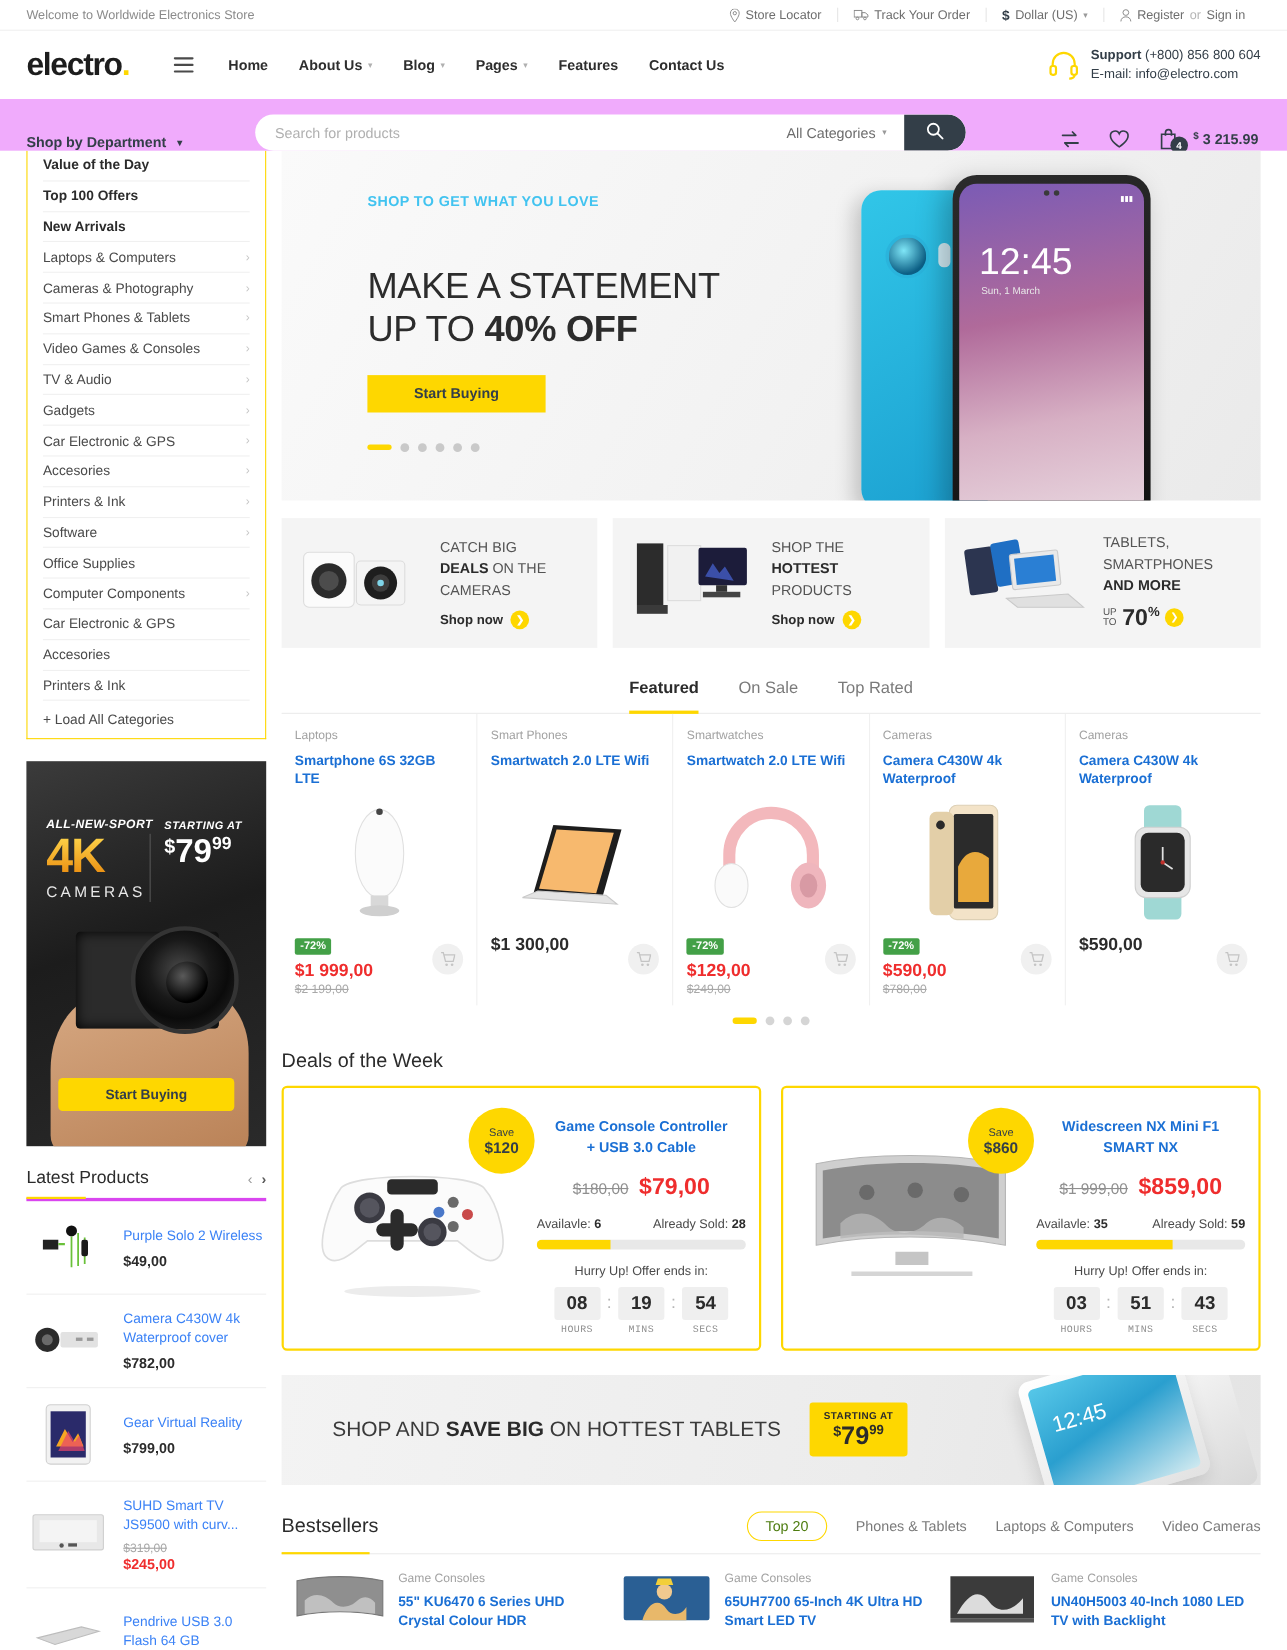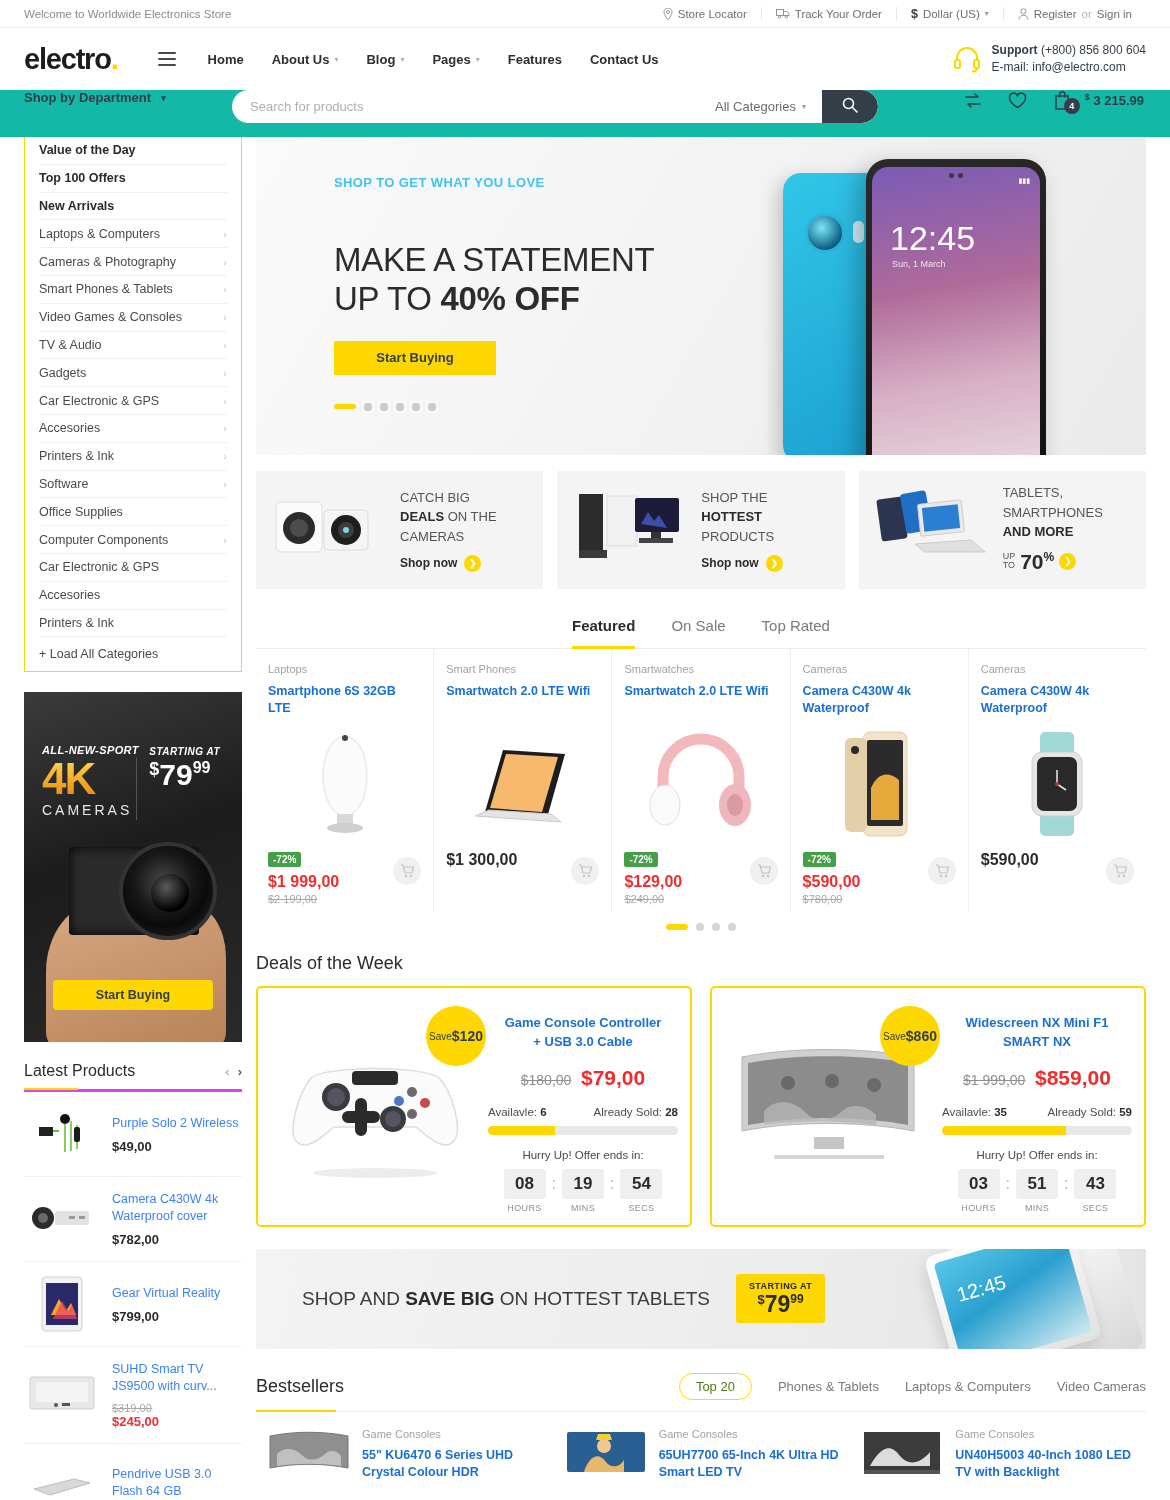--- a/index.html
+++ b/index.html
@@ -71,23 +71,23 @@
   .support {
     margin-left: auto; display: flex; align-items: center; gap: 10px;
   }
   .headset { width: 30px; height: 30px; }
   .support-txt { font-size: 12px; line-height: 1.45; color: #333e48; }
   .support-txt b { font-weight: bold; }
 
   
   .searchbar {
     height: 47px;
-    background: #14b8a6;
+    background: #f0abfc;
     display: flex;
-    align-items: flex-start;
+    align-items: flex-end;
     padding: 0 24px;
     position: relative;
   }
   .dept {
     width: 208px;
     display: flex; align-items: center; justify-content: flex-start;
     gap: 10px;
     font-size: 13px; font-weight: bold; color: #333e48;
   }
   .dept .caret2 { font-size: 9px; }
@@ -338,39 +338,39 @@
   .deals-title { font-size: 18px; color:#2b2b2b; margin: 22px 0 12px; }
   .deals { display:flex; gap: 18px; }
   .deal {
     flex:1; border: 2px solid #fed700; border-radius: 5px;
     display:flex; padding: 12px; gap: 8px; min-height: 228px;
   }
   .deal-img { width: 210px; flex-shrink:0; position:relative; display:flex; align-items:center; justify-content:center;}
   .save-badge {
     position:absolute; right: -6px; top: 6px;
     width: 60px; height:60px; border-radius:50%; background:#fed700;
-    display:flex; flex-direction:row; align-items:center; justify-content:center;
+    display:flex; flex-direction:column; align-items:center; justify-content:center;
     color:#333e48;
   }
   .save-badge .s1 { font-size:10px; }
   .save-badge .s2 { font-size:14px; font-weight:bold; line-height:1;}
   .deal-info { flex:1; text-align:center; padding-top: 14px;}
   .deal-name { font-size: 13px; font-weight:bold; color:#1a6fd4; line-height:1.45;}
   .deal-prices { margin-top: 14px; }
   .deal-old { font-size:14px; color:#8f8f8f; text-decoration: line-through; margin-right:6px;}
   .deal-new { font-size: 21px; font-weight:bold; color:#ef2d2d;}
   .deal-stock { display:flex; justify-content:space-between; margin-top: 16px; font-size:11.5px; color:#4a4a4a;}
   .deal-stock b { color:#2b2b2b;}
   .progress { height: 9px; border-radius:5px; background:#e8e8e8; margin-top:8px; overflow:hidden;}
   .progress .bar { height:100%; background:#fed700; }
   .hurry { font-size:11.5px; color:#4a4a4a; margin-top: 14px; }
   .timer { display:flex; align-items:center; justify-content:center; gap:6px; margin-top:8px;}
   .tbox { text-align:center; }
   .tbox .num { width:42px; height:30px; background:#efefef; border-radius:3px; display:flex;align-items:center;justify-content:center; font-size:17px; font-weight:bold; color:#2b2b2b;}
-  .tbox .lab { font-size:9px; color:#8f8f8f; margin-top:4px; letter-spacing:.4px;}
+  .tbox .lab { font-size:9px; color:#8f8f8f; margin-top:4px; letter-spacing:.4px;font-family:Liberation Mono, monospace;}
   .tsep { font-size:16px; color:#b5b5b5; padding-bottom: 14px;}
 
   
   .tabletbanner {
     margin-top: 22px; height: 100px;
     background: linear-gradient(100deg,#f3f3f3 0%,#ececec 60%,#e4e4e4 100%);
     display:flex; align-items:center; padding: 0 46px; gap: 26px; position:relative; overflow:hidden;
   }
   .tb-title { font-size: 19px; color:#3a3a3a; font-weight: 300; white-space:nowrap;}
   .tb-title b { font-weight:bold; color:#2b2b2b;}

